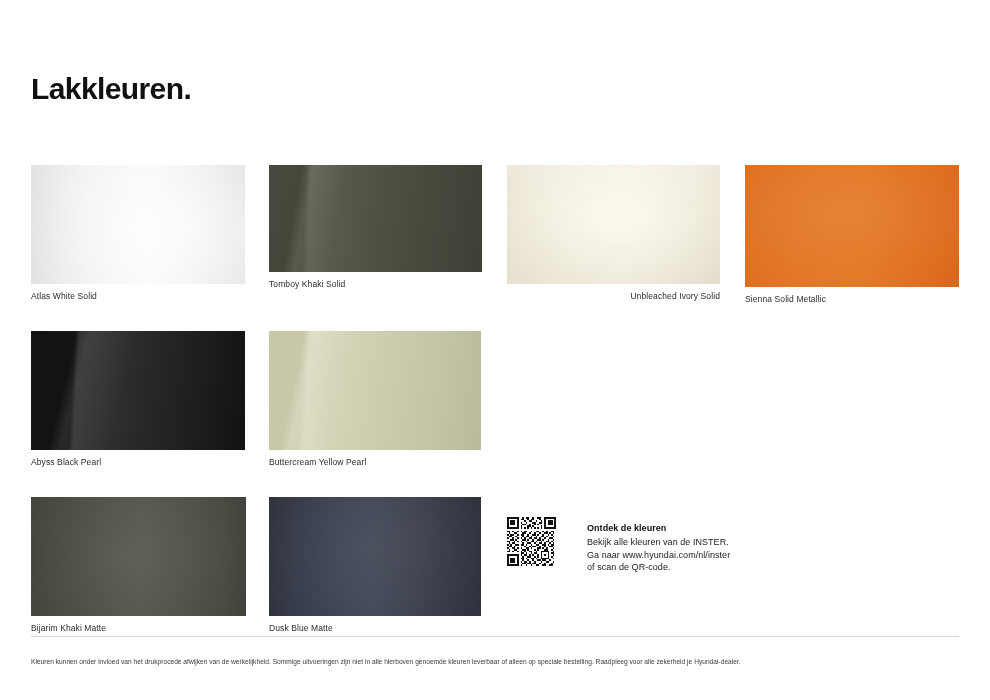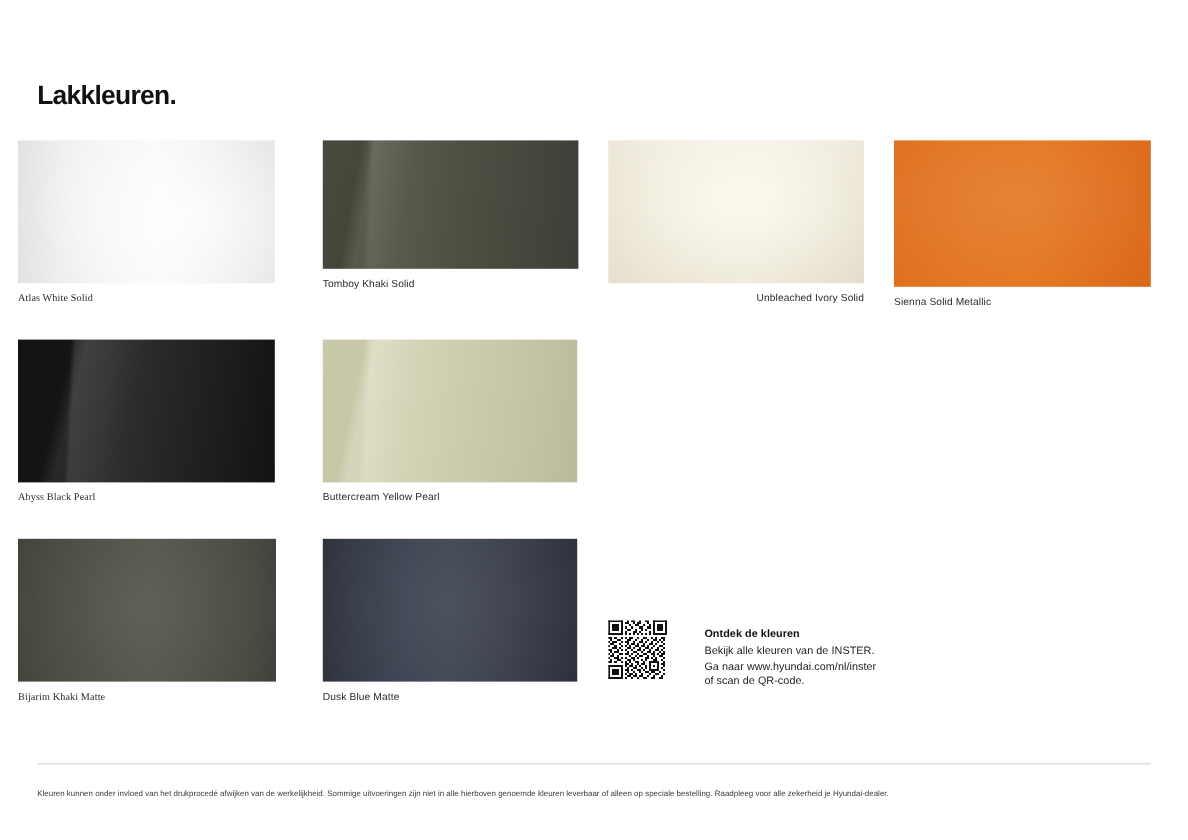--- a/index.html
+++ b/index.html
@@ -21,51 +21,52 @@
     position: relative;
     width: 990px;
     height: 700px;
   }
 
   
   .page-title {
     position: absolute;
     left: 31px;
     top: 54px;
-    font-size: 22px;
+    font-size: 30px;
     font-weight: 700;
     letter-spacing: -0.6px;
     color: #111111;
     line-height: 1;
   }
 
   
   .swatch {
     position: absolute;
+    margin-top: 48px;
   }
   .swatch-chip {
     position: relative;
     overflow: hidden;
     background: #ddd;
   }
   .swatch-chip .sheen {
     position: absolute;
     left: 0; top: 0; right: 0; bottom: 0;
   }
   .swatch-label {
     font-size: 8.5px;
     line-height: 11px;
     color: #2b2b2b;
     margin-top: 7px;
     letter-spacing: 0.1px;
     white-space: nowrap;
   }
 
   
-  .col0 { left: 15px; font-family: Liberation Serif, serif; }
+  .col0 { left: 31px; }
   .col1 { left: 269px; }
   .col2 { left: 507px; text-align: right; }
   .col3 { left: 745px; }
 
   .row0 { top: 117px; }
   .row1 { top: 283px; }
   .row2 { top: 449px; }
 
   .w214 { width: 214px; }
   .w213 { width: 213px; }

